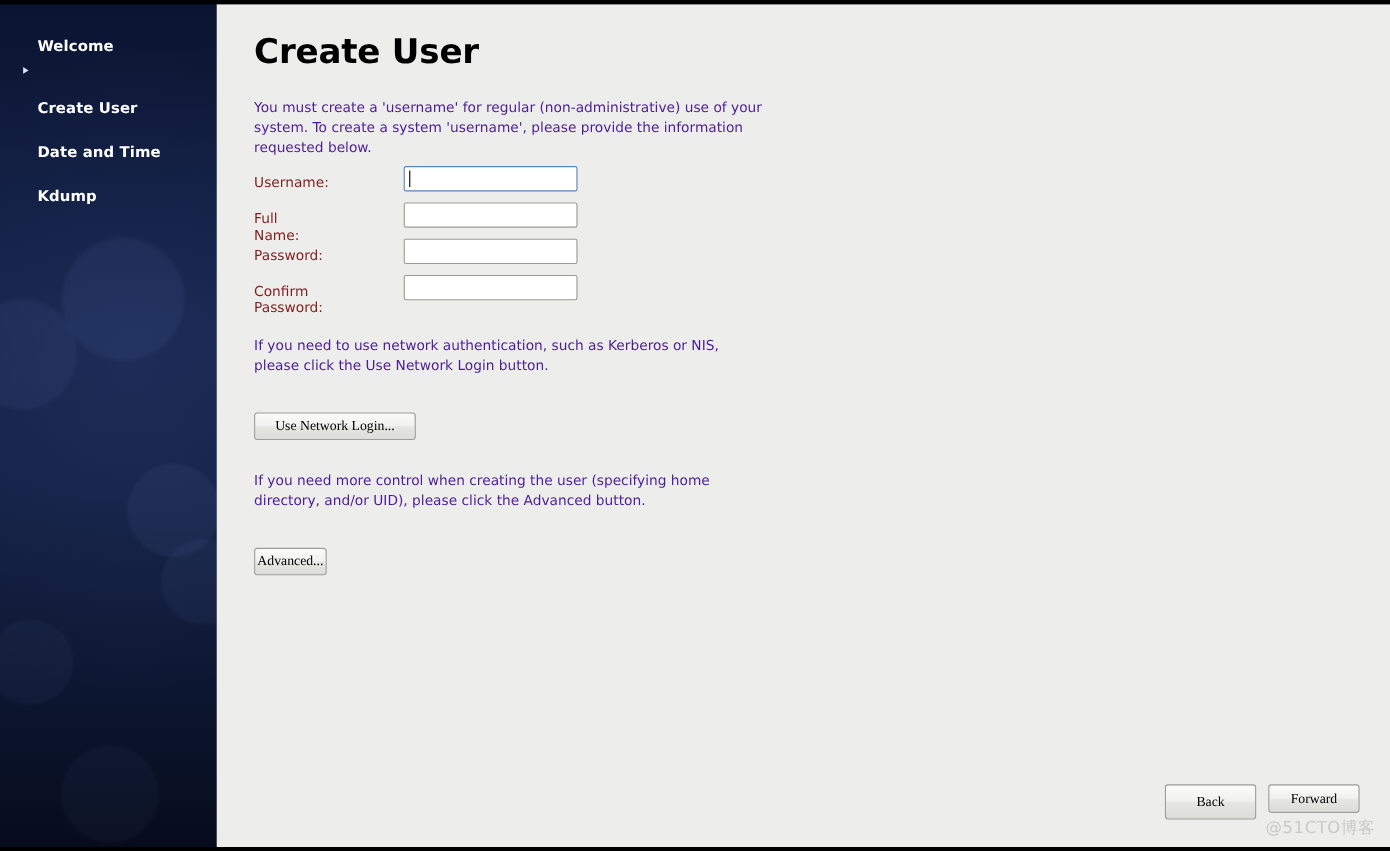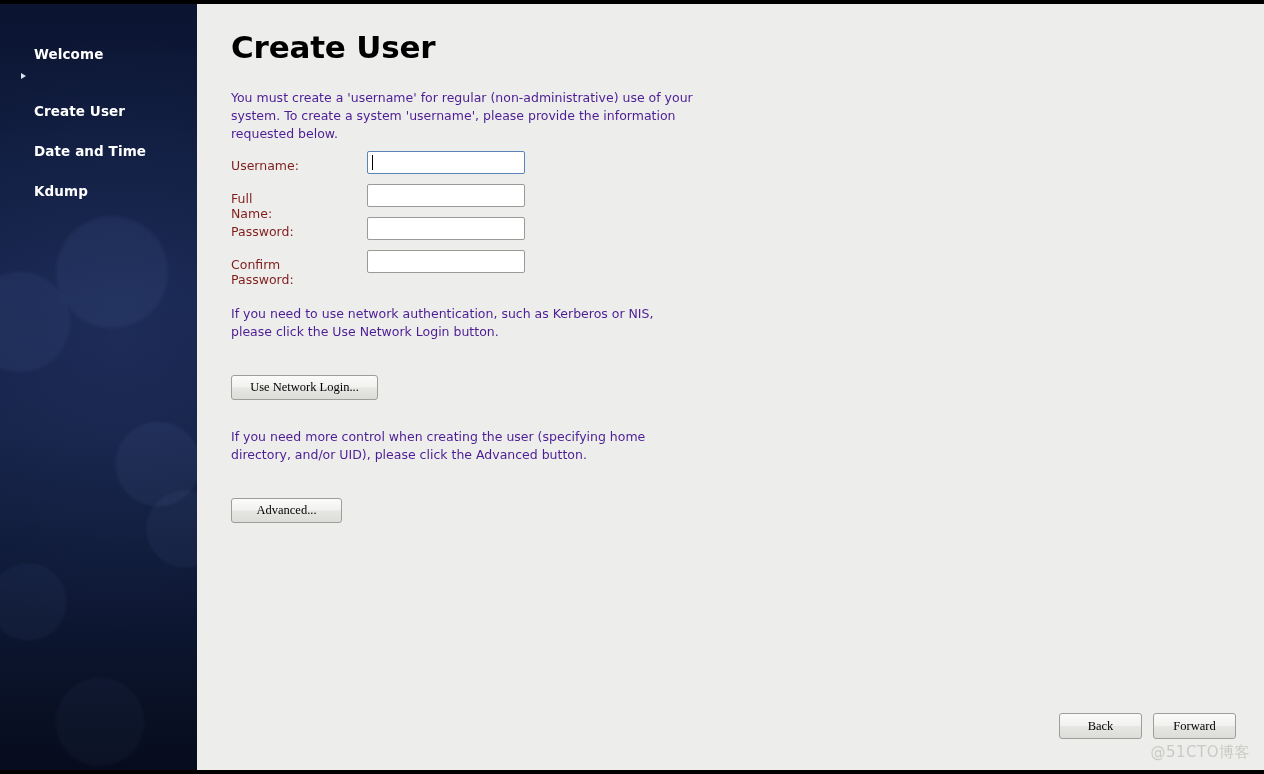--- a/index.html
+++ b/index.html
@@ -48,21 +48,21 @@
       radial-gradient(circle 46px at 100px 718px, rgba(120,150,210,0.045) 0%, rgba(120,150,210,0.045) 92%, rgba(120,150,210,0) 100%),
       radial-gradient(ellipse 240px 300px at 120px 330px, rgba(90,120,190,0.10) 0%, rgba(90,120,190,0) 100%),
       linear-gradient(180deg, #0b1430 0%, #101c3f 18%, #16244c 38%, #152248 55%, #0e1834 78%, #060c1c 100%);
     overflow: hidden;
   }
 
   #nav {
     position: absolute;
     left: 0; top: 0;
     width: 234px;
-    padding-top: 22px;
+    padding-top: 10px;
   }
 
   .nav-item {
     position: relative;
     color: #ffffff;
     font-size: 13.5px;
     font-weight: bold;
     font-family: "DejaVu Sans", sans-serif;
     line-height: 17px;
     padding: 3px 8px 3px 34px;
@@ -172,25 +172,25 @@
     padding: 0;
     line-height: 1;
   }
 
   #btn-network {
     left: 34px; top: 371px;
     width: 147px; height: 25px;
   }
   #btn-advanced {
     left: 34px; top: 494px;
-    width: 111px; height: 25px;
+    width: 66px; height: 25px;
   }
   #btn-back {
     left: 862px; top: 709px;
-    width: 83px; height: 26px;
+    width: 83px; height: 32px;
   }
   #btn-forward {
     left: 956px; top: 709px;
     width: 83px; height: 26px;
   }
 
   
   #watermark {
     position: absolute;
     right: 14px;

